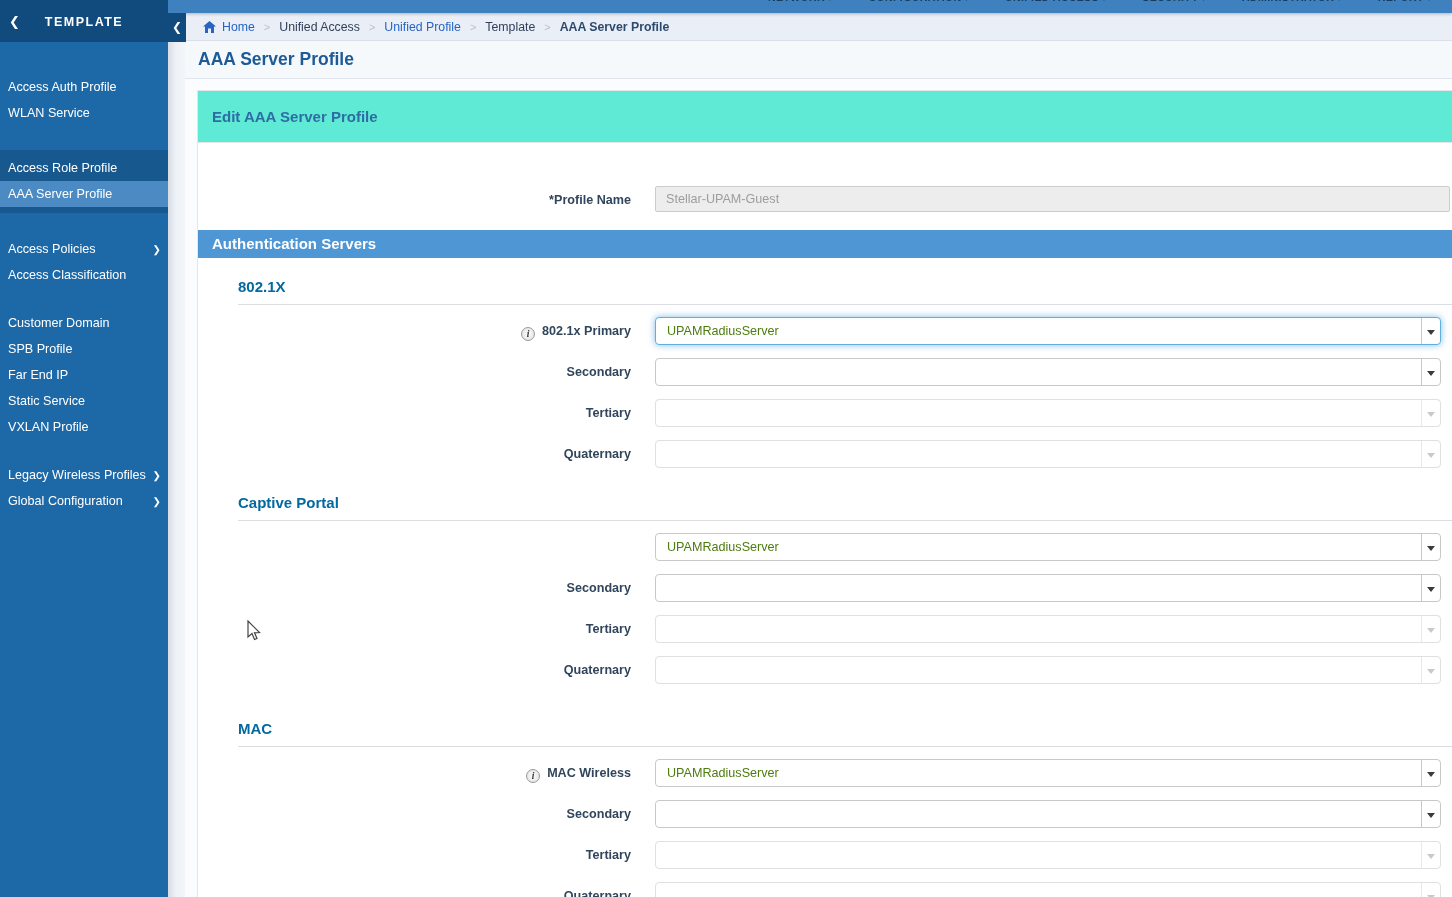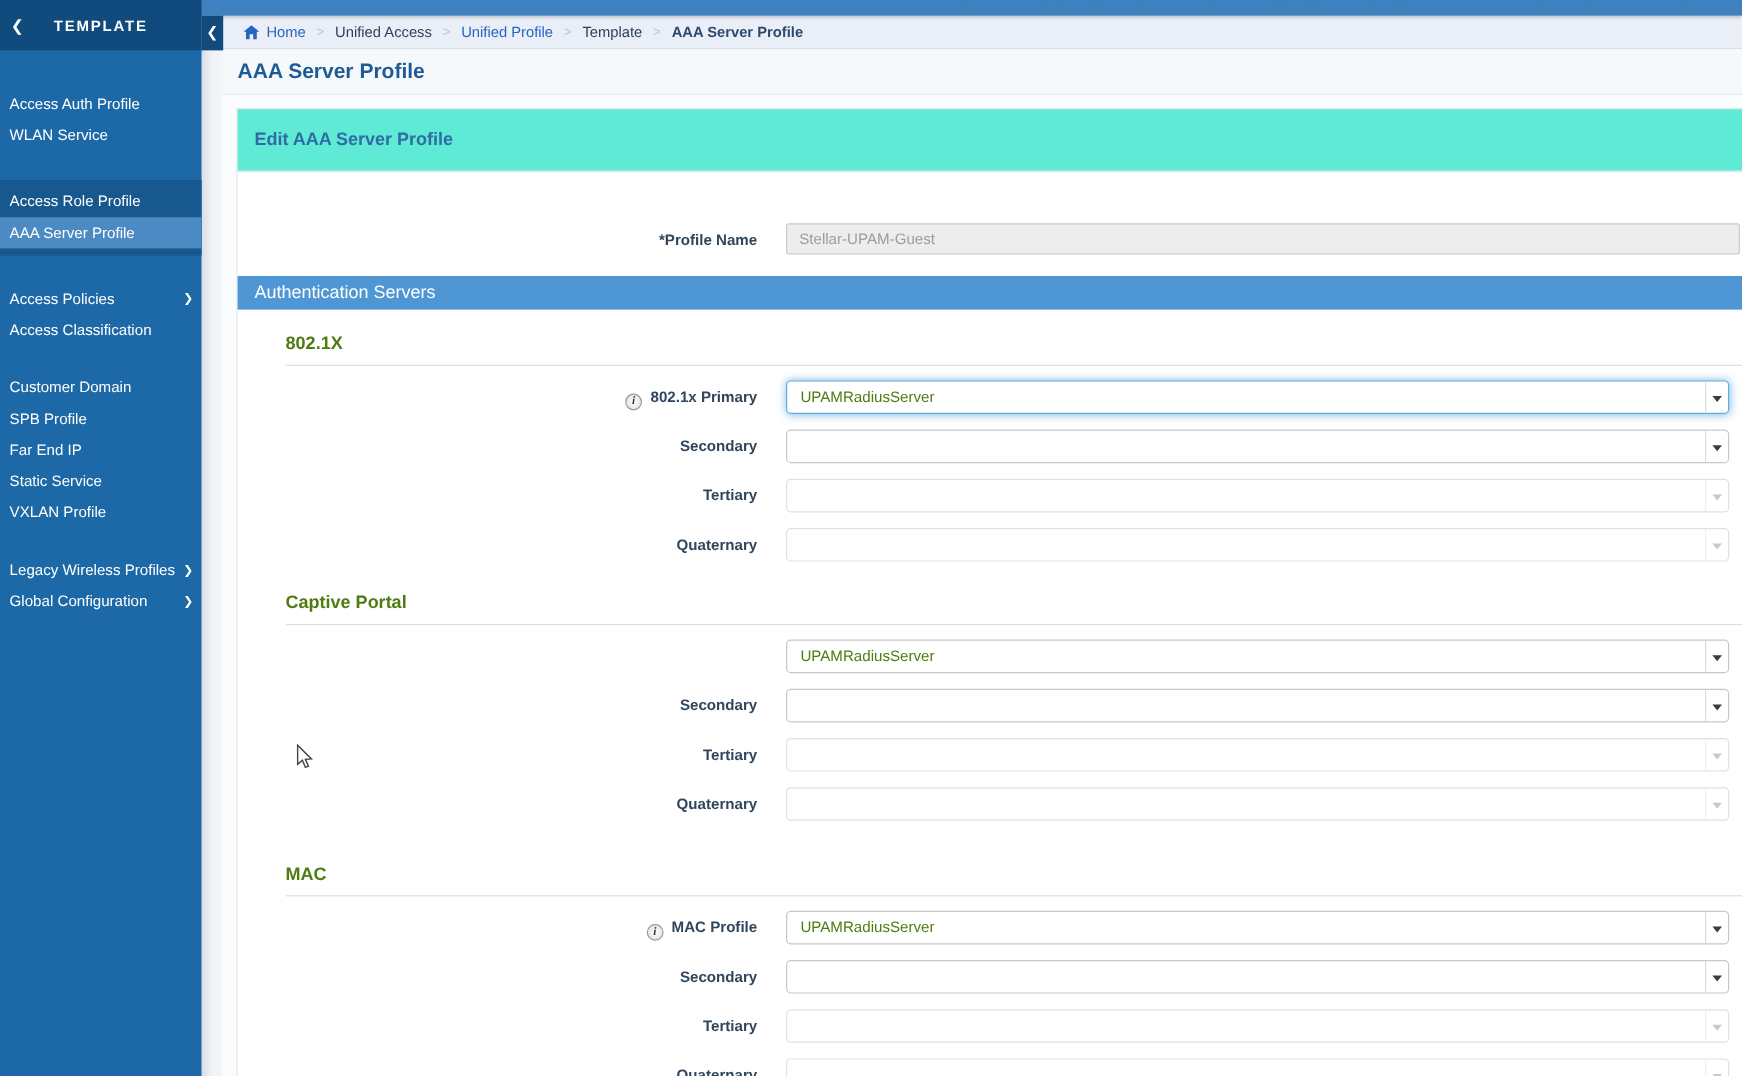--- a/index.html
+++ b/index.html
@@ -58,23 +58,23 @@
   .combo-btn { position:absolute; right:0; top:0; bottom:0; width:19px; border-left:1px solid #c8c8c8; border-radius:0 4px 4px 0; }
   .caret { position:absolute; left:5px; top:12px; width:0; height:0; border-left:4.5px solid transparent; border-right:4.5px solid transparent; border-top:5px solid #3b3b3b; }
   .combo.focused { border-color:#5fb0e0; box-shadow:0 0 7px rgba(88,166,221,.75); }
   .combo.disabled { border-color:#e0e0e0; }
   .combo.disabled .combo-btn { border-left-color:#e8e8e8; }
   .combo.disabled .caret { border-top-color:#c9c9c9; }
 
   .profile-row { margin-top:43px; height:26px; }
   .profile-input { position:absolute; left:457px; width:795px; height:26px; background:#ededed; border:1px solid #cccccc; border-radius:2px; color:#9d9d9d; font-size:12.6px; padding:0 10px; font-family:"Liberation Sans",sans-serif; }
 
-  .banner { margin-top:18px; height:28px; background:#4e96d4; color:#fff; font-size:15px; padding:5px 0 0 14px; }
-
-  .section-header { margin:20px 0 0 40px; border-bottom:1px solid #dcdee1; padding-bottom:9px; font-size:15px; font-weight:bold; color:#4d7c0f; }
+  .banner { margin-top:18px; height:28px; background:#4e96d4; color:#fff; font-size:15px; padding:5px 0 0 14px;font-weight:bold; }
+
+  .section-header { margin:20px 0 0 40px; border-bottom:1px solid #dcdee1; padding-bottom:9px; font-size:15px; font-weight:bold; color:#0369a1; }
   .section-rows { margin-top:12px; }
 
   
   .cursor { position:absolute; left:247px; top:620px; z-index:20; pointer-events:none; }
 </style>
 </head>
 <body>
 
 <div class="app">
 
@@ -232,21 +232,21 @@
                 <div class="combo-btn">
                     <span class="caret"></span>
                   </div>
               </div>
             </div>
           </div>
 
           <div class="section-header" style="margin-top:36px;">MAC</div>
           <div class="section-rows">
             <div class="form-row">
-              <div class="row-label"><span class="info-icon">i</span><span>MAC Profile</span></div>
+              <div class="row-label"><span class="info-icon">i</span><span>MAC Wireless</span></div>
               <div class="combo">
                 <span class="combo-value">UPAMRadiusServer</span>
                 <div class="combo-btn">
                     <span class="caret"></span>
                   </div>
               </div>
             </div>
             <div class="form-row">
               <div class="row-label">Secondary</div>
               <div class="combo">

